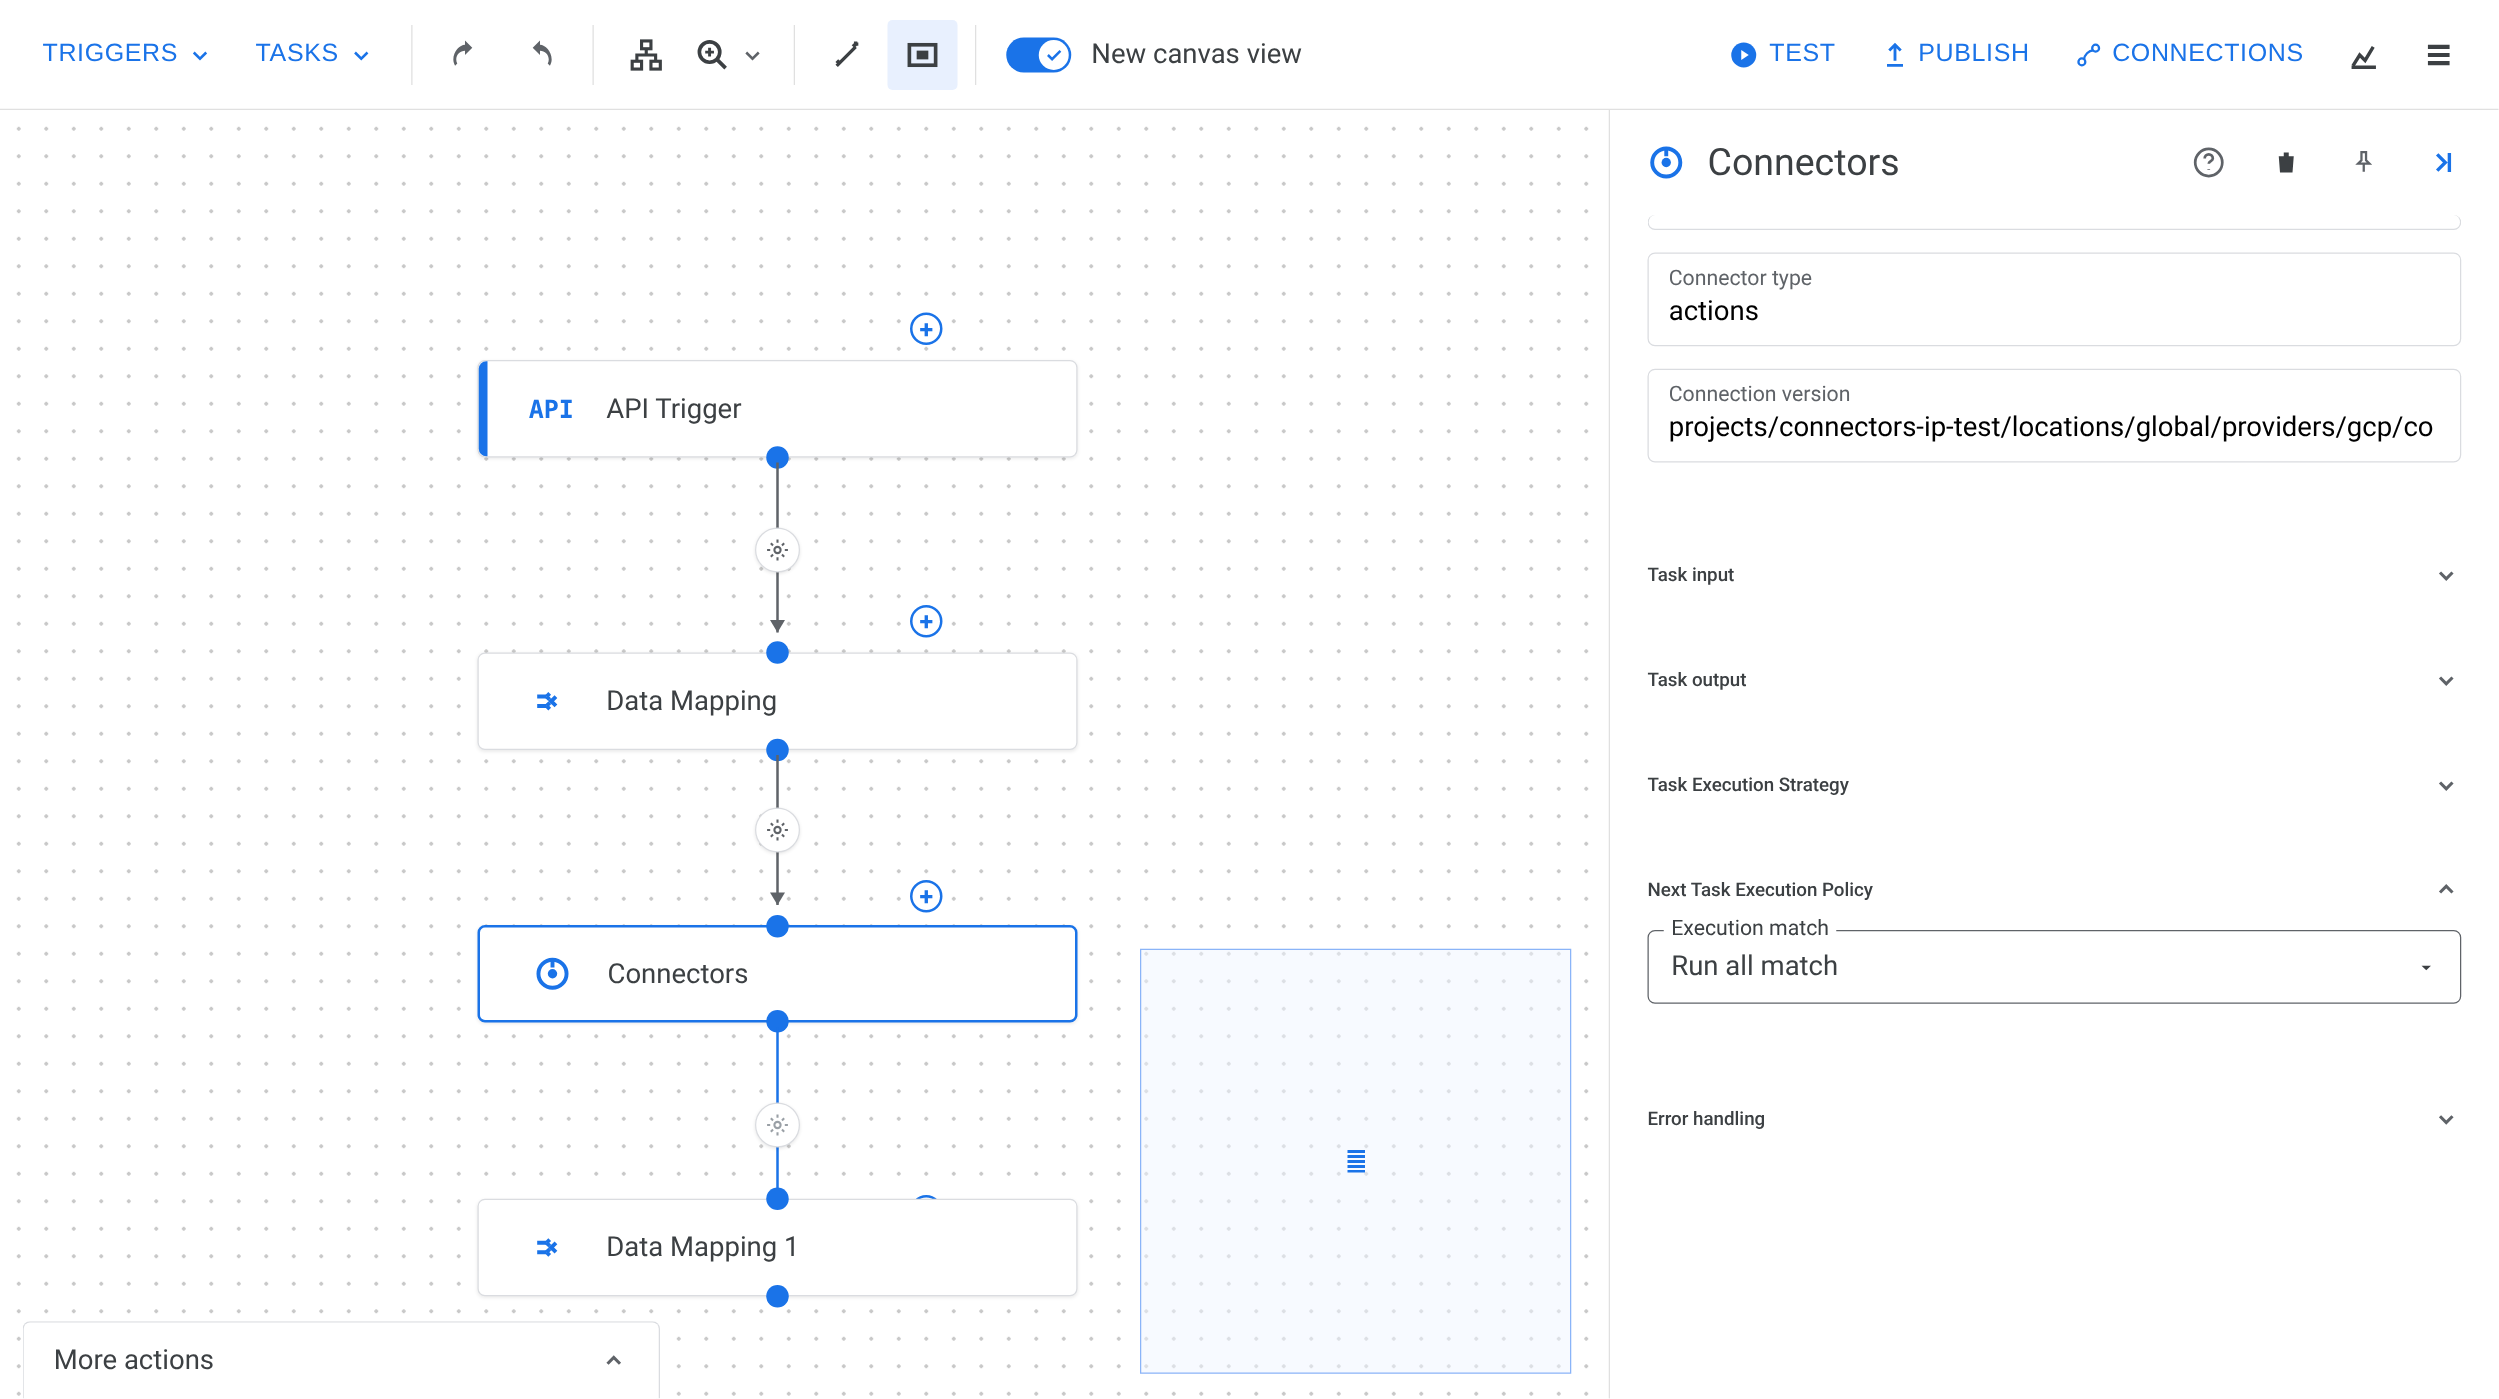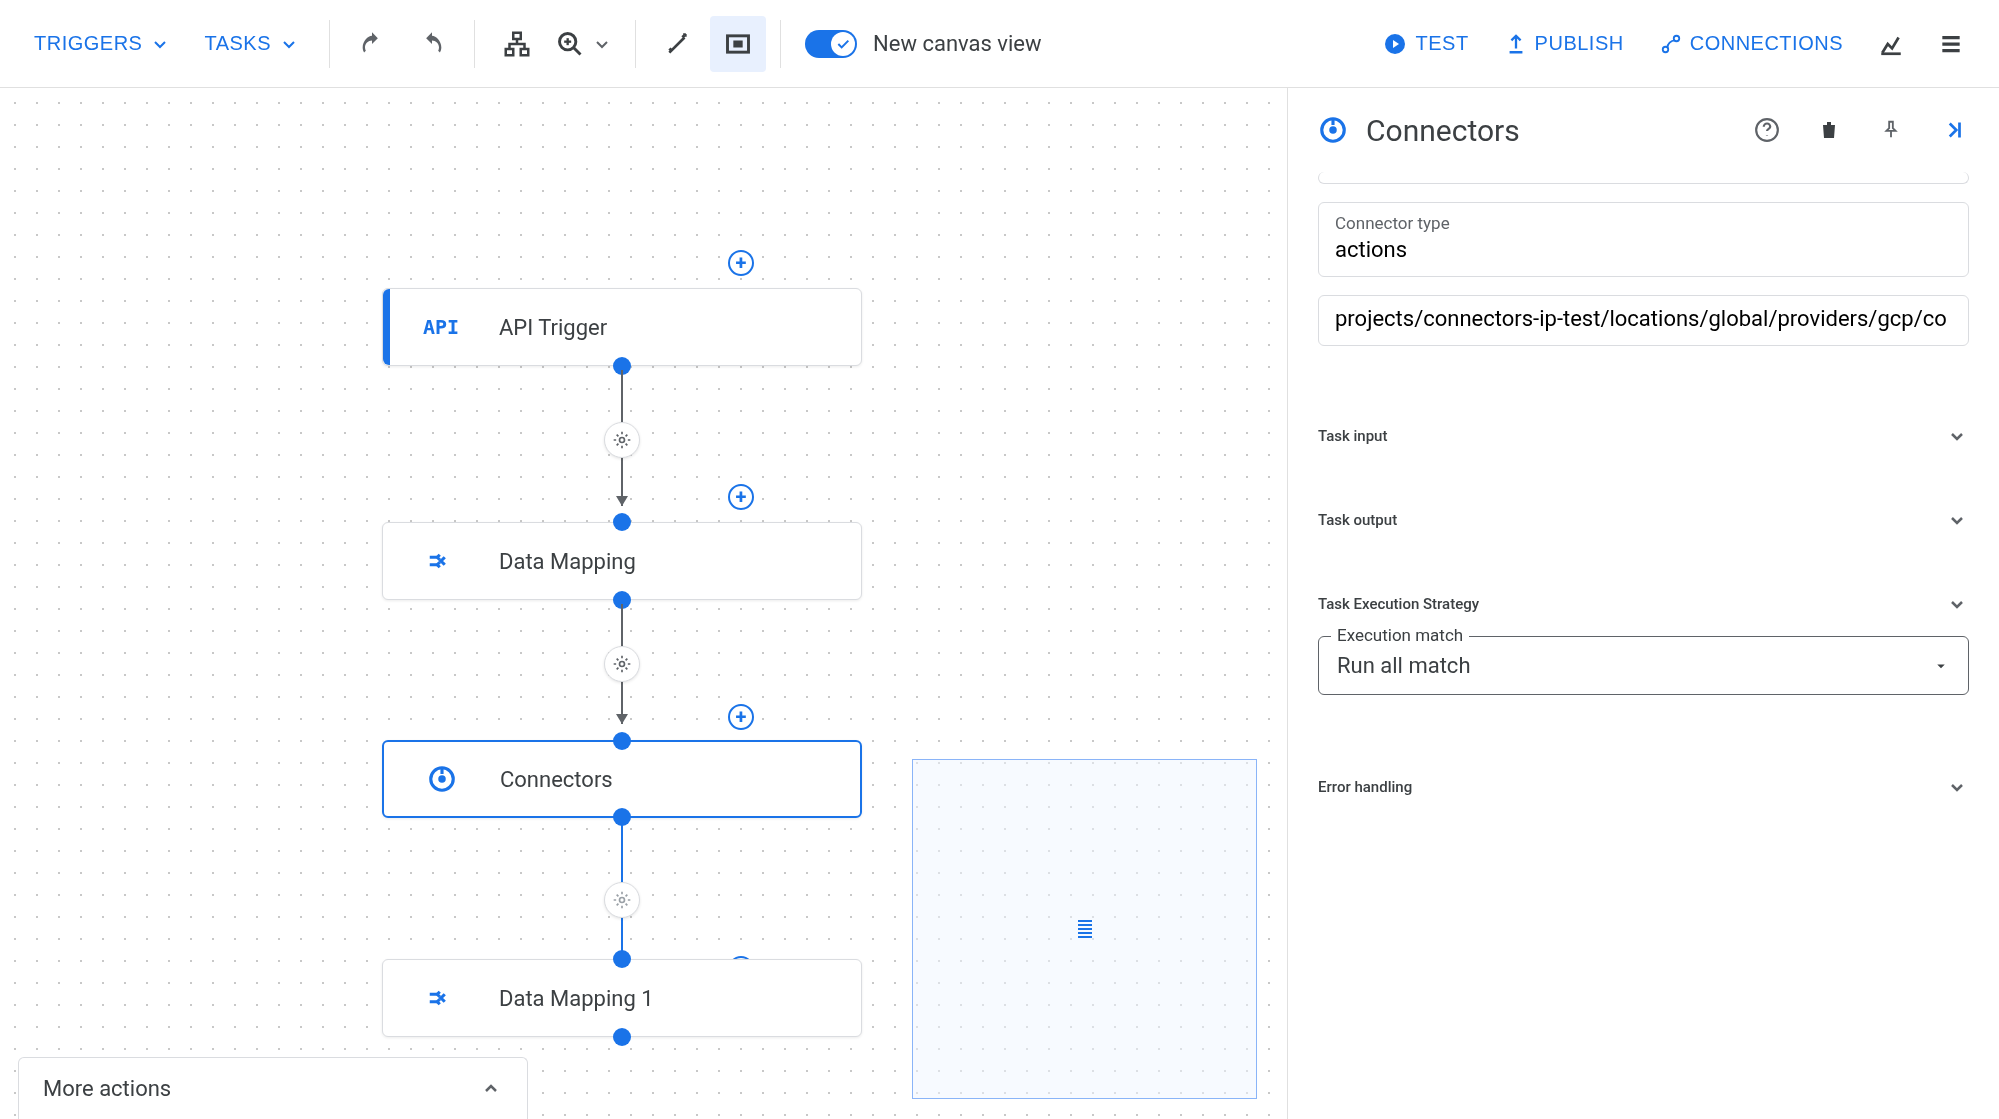--- a/index.html
+++ b/index.html
@@ -108,21 +108,21 @@
 .node {
   position: absolute;
   width: 480px;
   height: 78px;
   background: #fff;
   border: 1px solid #dadce0;
   border-radius: 6px;
   display: flex;
   align-items: center;
   padding-left: 40px;
-  gap: 40px;
+  gap: 26px;
   box-shadow: 0 1px 3px rgba(0,0,0,0.08);
 }
 .node.selected { border: 2.5px solid #1a73e8; }
 .node-accent {
   position: absolute;
   left: 0; top: 0; bottom: 0;
   width: 7px;
   background: #1a73e8;
   border-radius: 6px 0 0 6px;
 }
@@ -524,20 +524,21 @@
 
       <div class="panel-body">
         <div style="border:1px solid #dadce0; border-radius:6px; height:12px; border-top:none; margin-bottom:18px"></div>
 
         <div class="field-group">
           <div class="field-label">Connector type</div>
           <div class="field-value">actions</div>
         </div>
 
         <div class="field-group">
+          <div class="field-label">Connection version</div>
           <div class="field-value">projects/connectors-ip-test/locations/global/providers/gcp/co</div>
         </div>
 
         <div style="height:30px"></div>
 
         <div class="section">
           <span class="section-title">Task input</span>
           <svg class="chevron" viewBox="0 0 24 24">
               <path d="M7 10l5 5 5-5" fill="none" stroke="#5f6368" stroke-width="2.5"></path>
             </svg>
@@ -550,20 +551,26 @@
             </svg>
         </div>
 
         <div class="section">
           <span class="section-title">Task Execution Strategy</span>
           <svg class="chevron" viewBox="0 0 24 24">
               <path d="M7 10l5 5 5-5" fill="none" stroke="#5f6368" stroke-width="2.5"></path>
             </svg>
         </div>
 
+        <div class="section">
+          <span class="section-title">Next Task Execution Policy</span>
+          <svg class="chevron" viewBox="0 0 24 24">
+              <path d="M7 14l5-5 5 5" fill="none" stroke="#5f6368" stroke-width="2.5"></path>
+            </svg>
+        </div>
         <div class="section-content">
           <div class="select-box">
             <span class="select-legend">Execution match</span>
             <div class="select-value">
               <span>Run all match</span>
               <svg width="18" height="18" viewBox="0 0 24 24">
                   <path d="M7 10l5 5 5-5z" fill="#3c4043"></path>
                 </svg>
             </div>
           </div>

